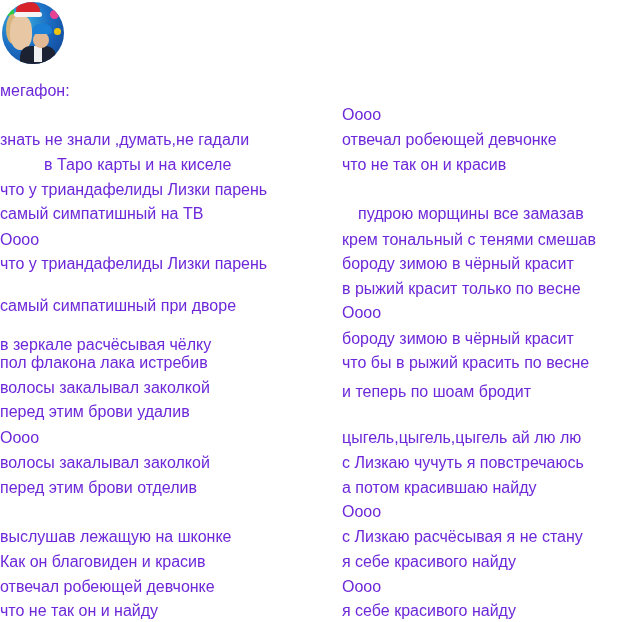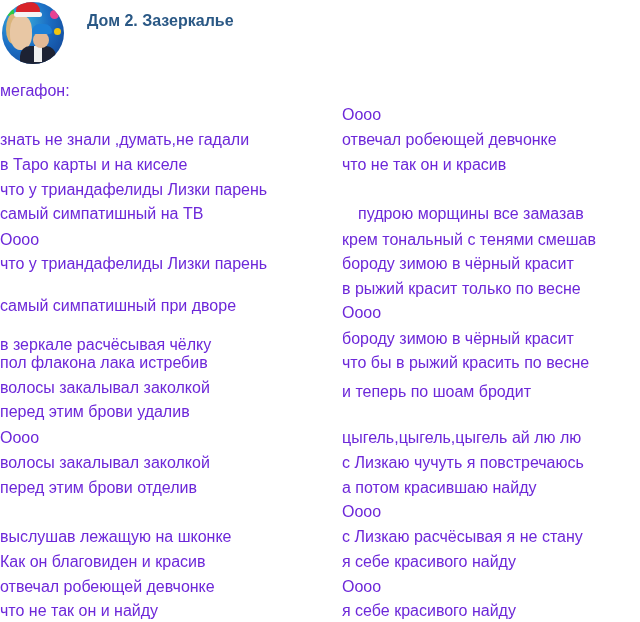--- a/index.html
+++ b/index.html
@@ -98,27 +98,26 @@
     <div class="deco3"></div>
     <div class="hair1"></div>
     <div class="face1"></div>
     <div class="hat1"></div>
     <div class="hat1trim"></div>
     <div class="suit"></div>
     <div class="shirt"></div>
     <div class="face2"></div>
     <div class="hat2"></div>
   </div>
-  <div class="title">Дом 2. Зазеркалье</div>
 </div>
 
 <div class="col-left" id="col-left">
     <div class="line" style="top: 81px;">мегафон:</div>
     <div class="line" style="top: 130px;">знать не знали ,думать,не гадали</div>
-    <div class="line" style="top: 155px;">в Таро карты и на киселе</div>
+    <div class="line" style="top: 155px; padding-left: 44px;">в Таро карты и на киселе</div>
     <div class="line" style="top: 180px;">что у триандафелиды Лизки парень</div>
     <div class="line" style="top: 204px;">самый симпатишный на ТВ</div>
     <div class="line" style="top: 230px;">Оооо</div>
     <div class="line" style="top: 254px;">что у триандафелиды Лизки парень</div>
     <div class="line" style="top: 267px; margin-top: 29px;">самый симпатишный при дворе</div>
     <div class="line" style="top: 329px; margin-top: 6px;">в зеркале расчёсывая чёлку</div>
     <div class="line" style="top: 353px;">пол флакона лака истребив</div>
     <div class="line" style="top: 378px;">волосы закалывал заколкой</div>
     <div class="line" style="top: 402px;">перед этим брови удалив</div>
     <div class="line" style="top: 428px;">Оооо</div>

